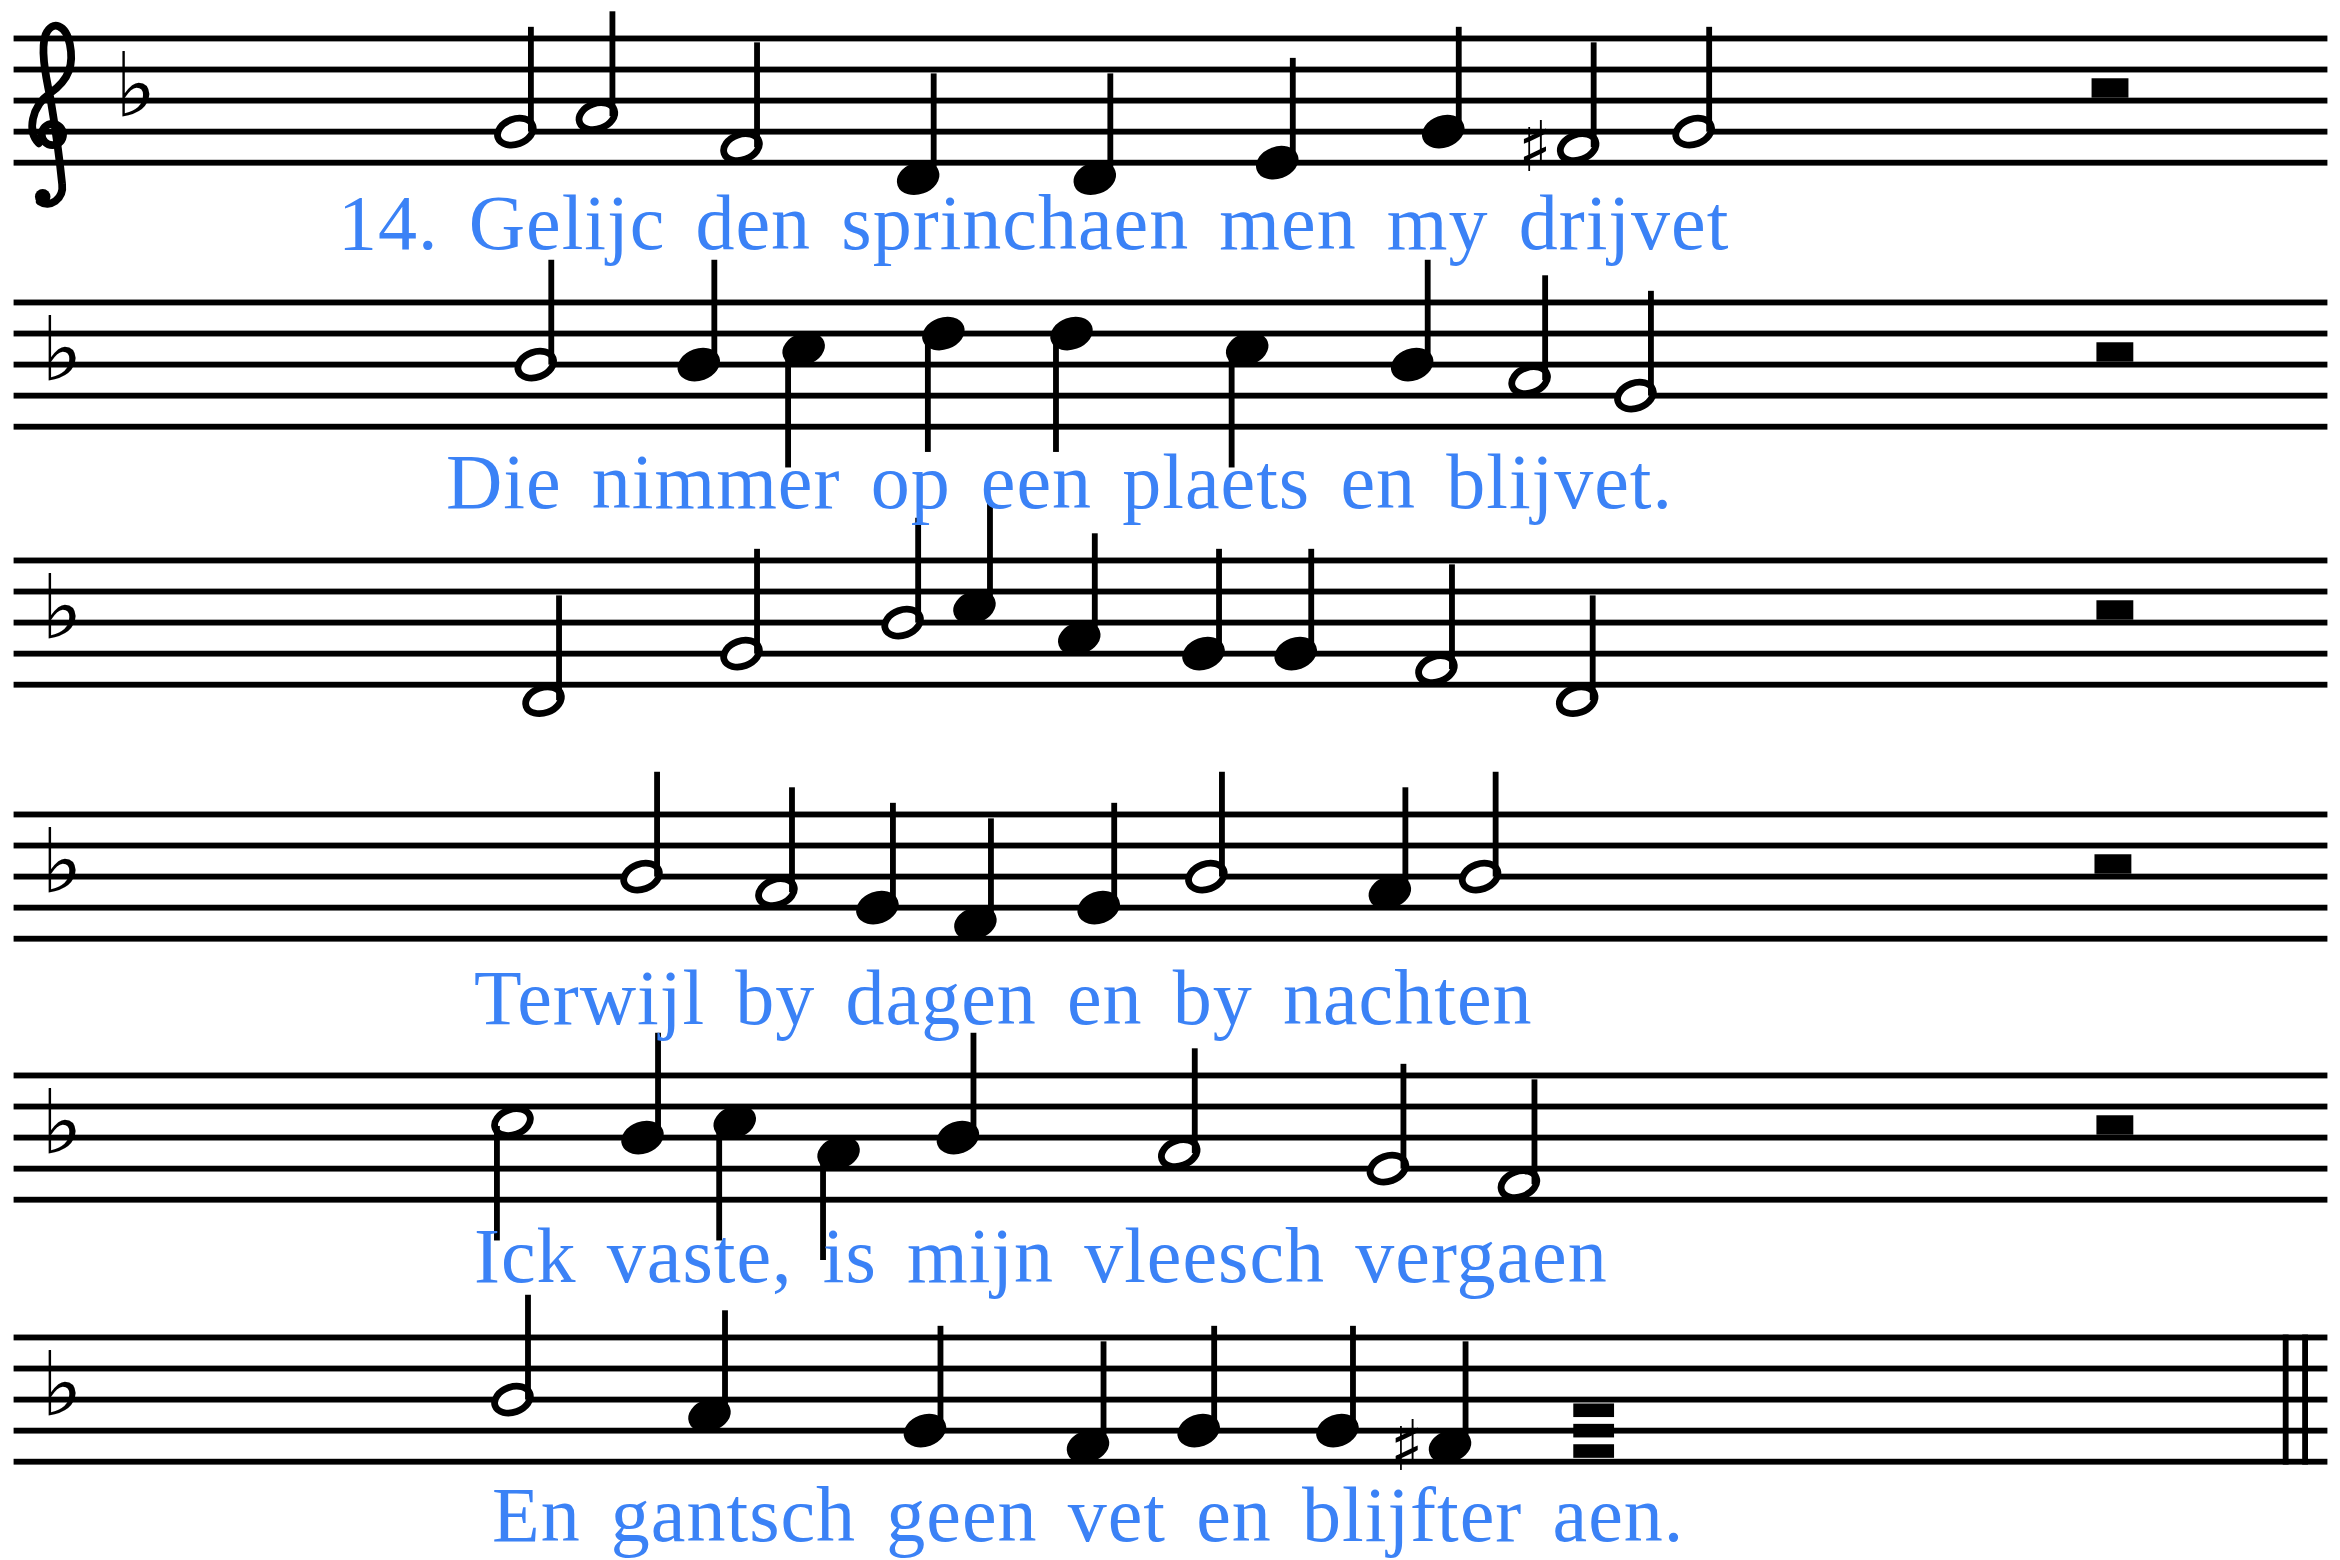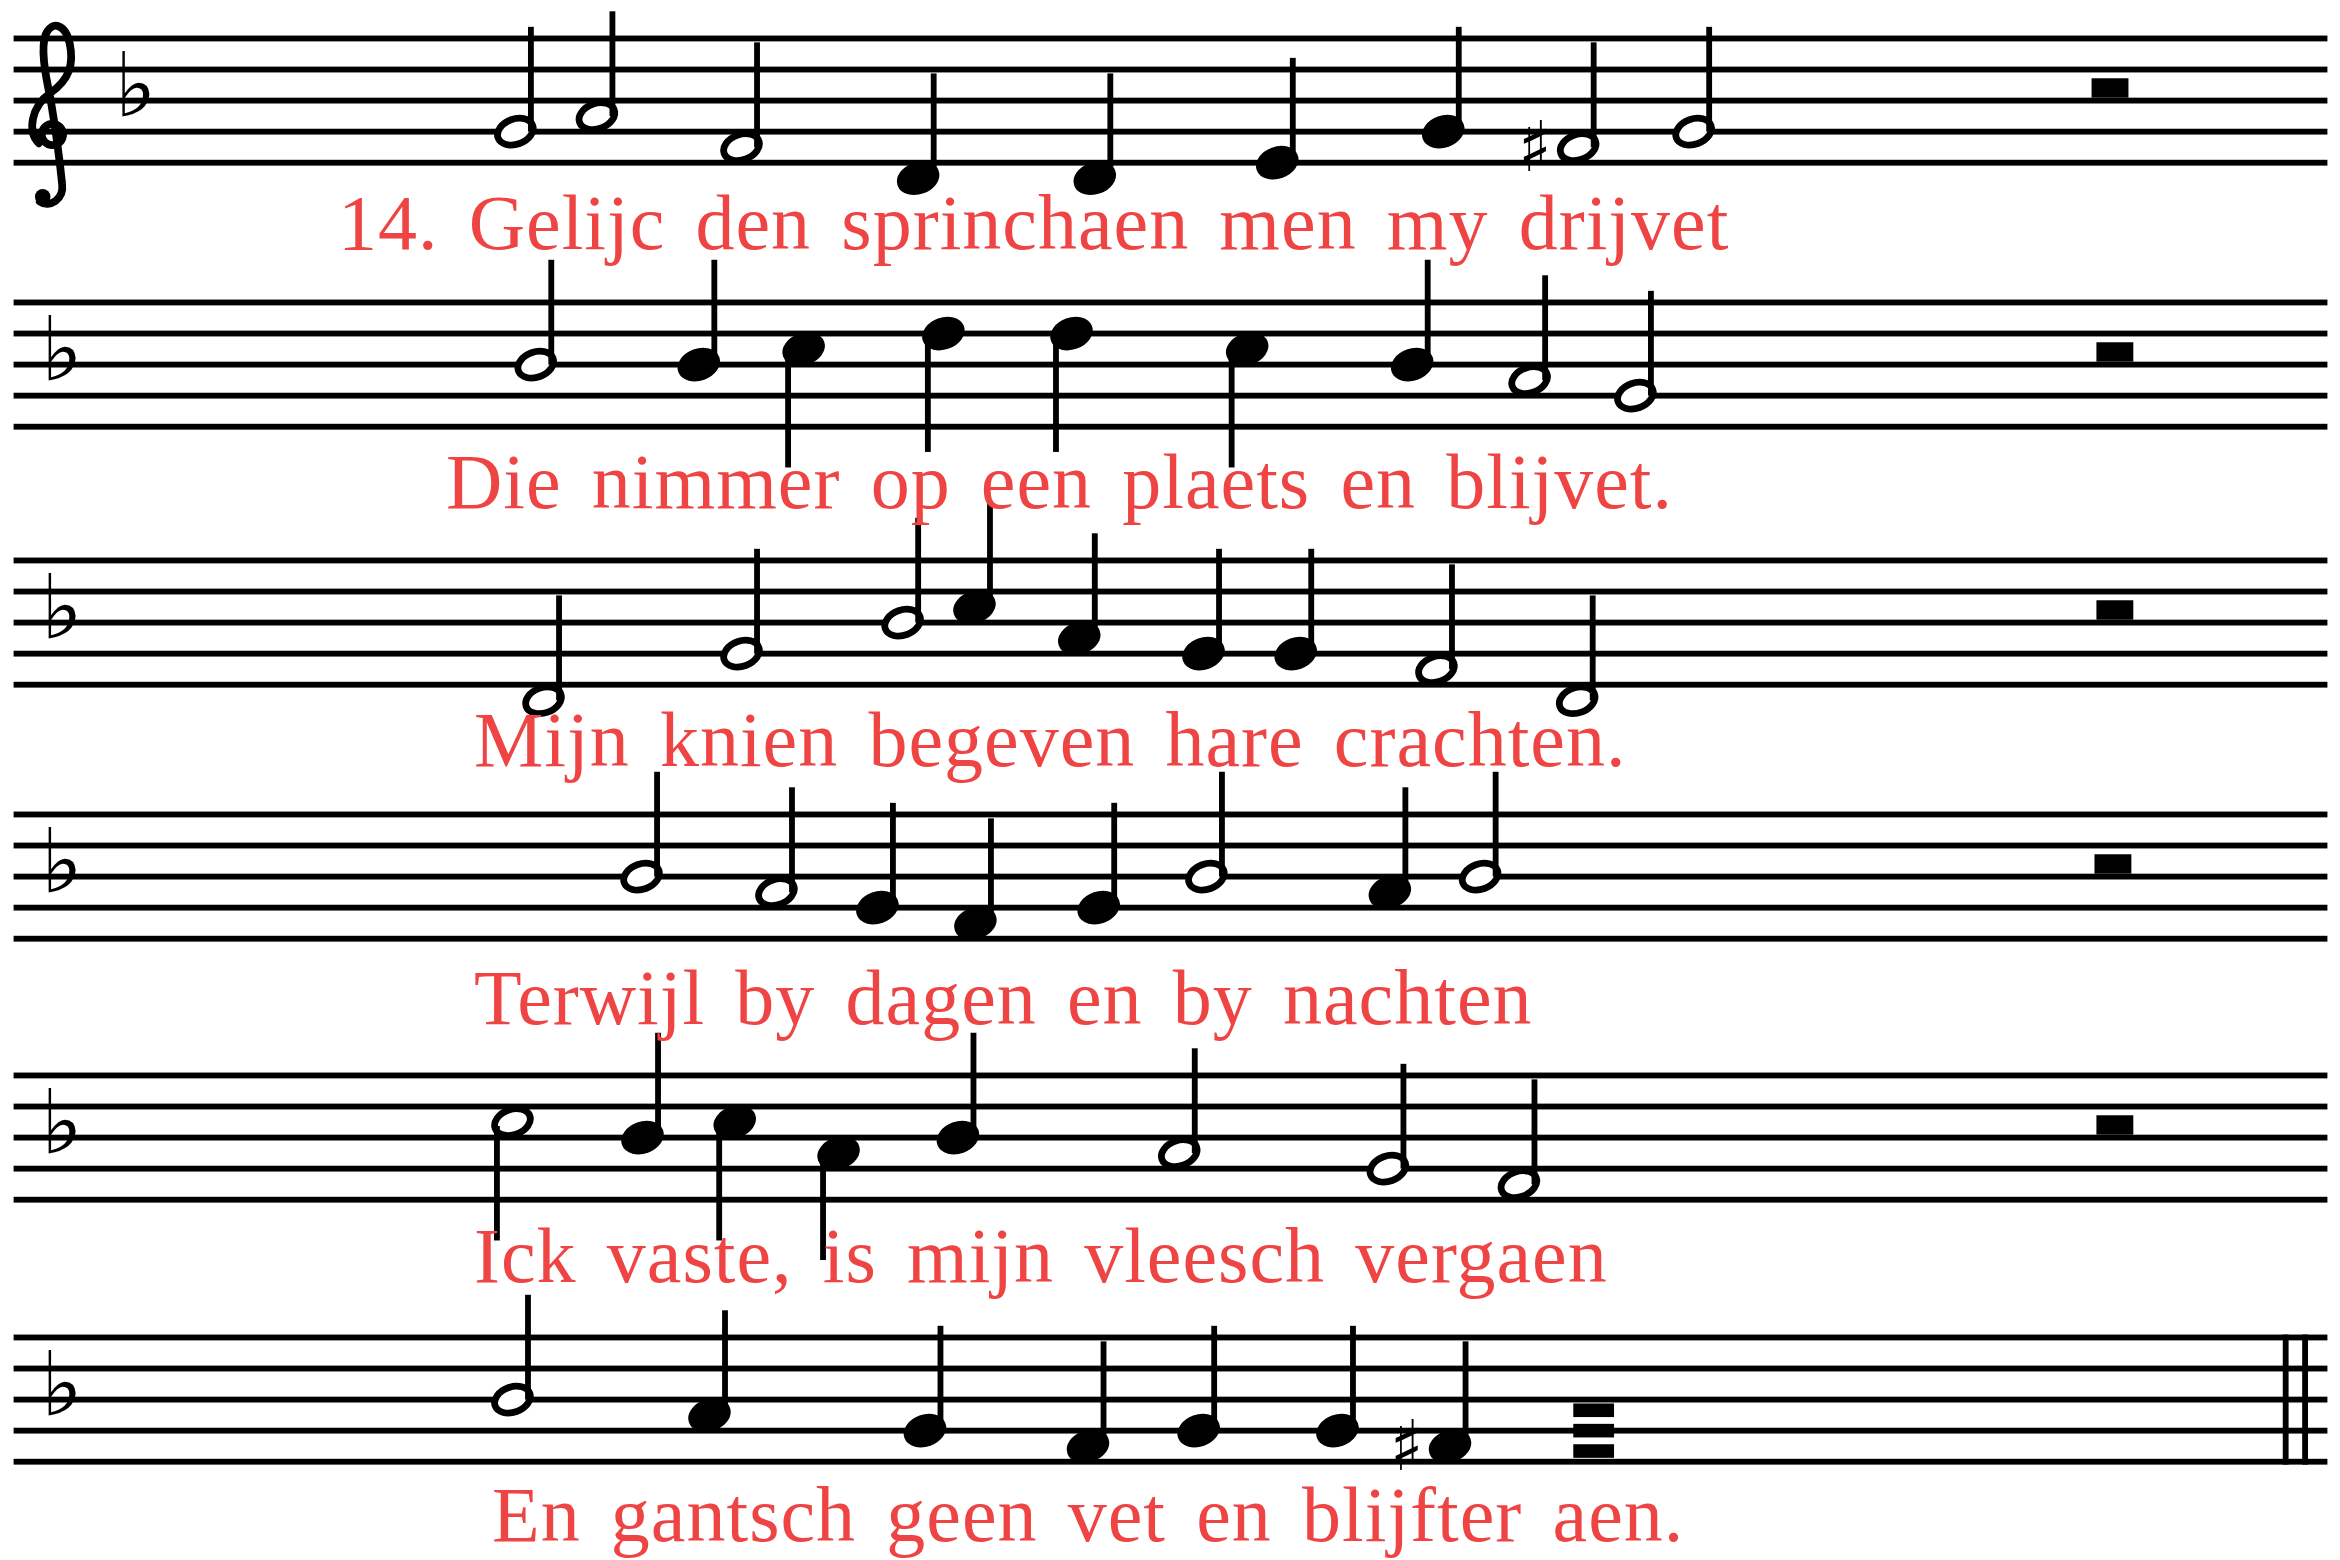--- a/index.html
+++ b/index.html
@@ -7,21 +7,21 @@
     position:relative;
     width:2341px;height:1560px;
     background:#ffffff;
     font-family:"Liberation Serif", serif;
     overflow:hidden;
   }
   .staff-svg{position:absolute;left:0;display:block;}
   .lyric{
     position:absolute;
     font-size:78px;
-    color:#ef4444;
+    color:#3b82f6;
     letter-spacing:1px;
     word-spacing:9.7px;
     white-space:nowrap;
   }
   .lyric-0{left:338px;top:178px;}
   .lyric-1{left:446px;top:437px;}
   .lyric-2{left:474px;top:695px;}
   .lyric-3{left:474px;top:953px;}
   .lyric-4{left:474px;top:1211px;}
   .lyric-5{left:492px;top:1470px;}
@@ -296,18 +296,17 @@
           <rect x="1621" y="200" width="42" height="14" fill="#000000"></rect>
         </g>
         <g>
           <rect x="2352" y="87" width="6" height="134" fill="#000000"></rect>
           <rect x="2372" y="87" width="6" height="134" fill="#000000"></rect>
         </g>
       </svg>
     </div>
   <div class="lyric lyric-0">14. Gelijc den sprinchaen men my drijvet</div>
   <div class="lyric lyric-1">Die nimmer op een plaets en blijvet.</div>
-  <div class="lyric lyric-2">Mijn knien begeven hare crachten.</div>
   <div class="lyric lyric-4">Ick vaste, is mijn vleesch vergaen</div>
   <div class="lyric lyric-3">Terwijl by dagen en by nachten</div>
   <div class="lyric lyric-5">En gantsch geen vet en blijfter aen.</div>
 </div>
 
 
 </body></html>

